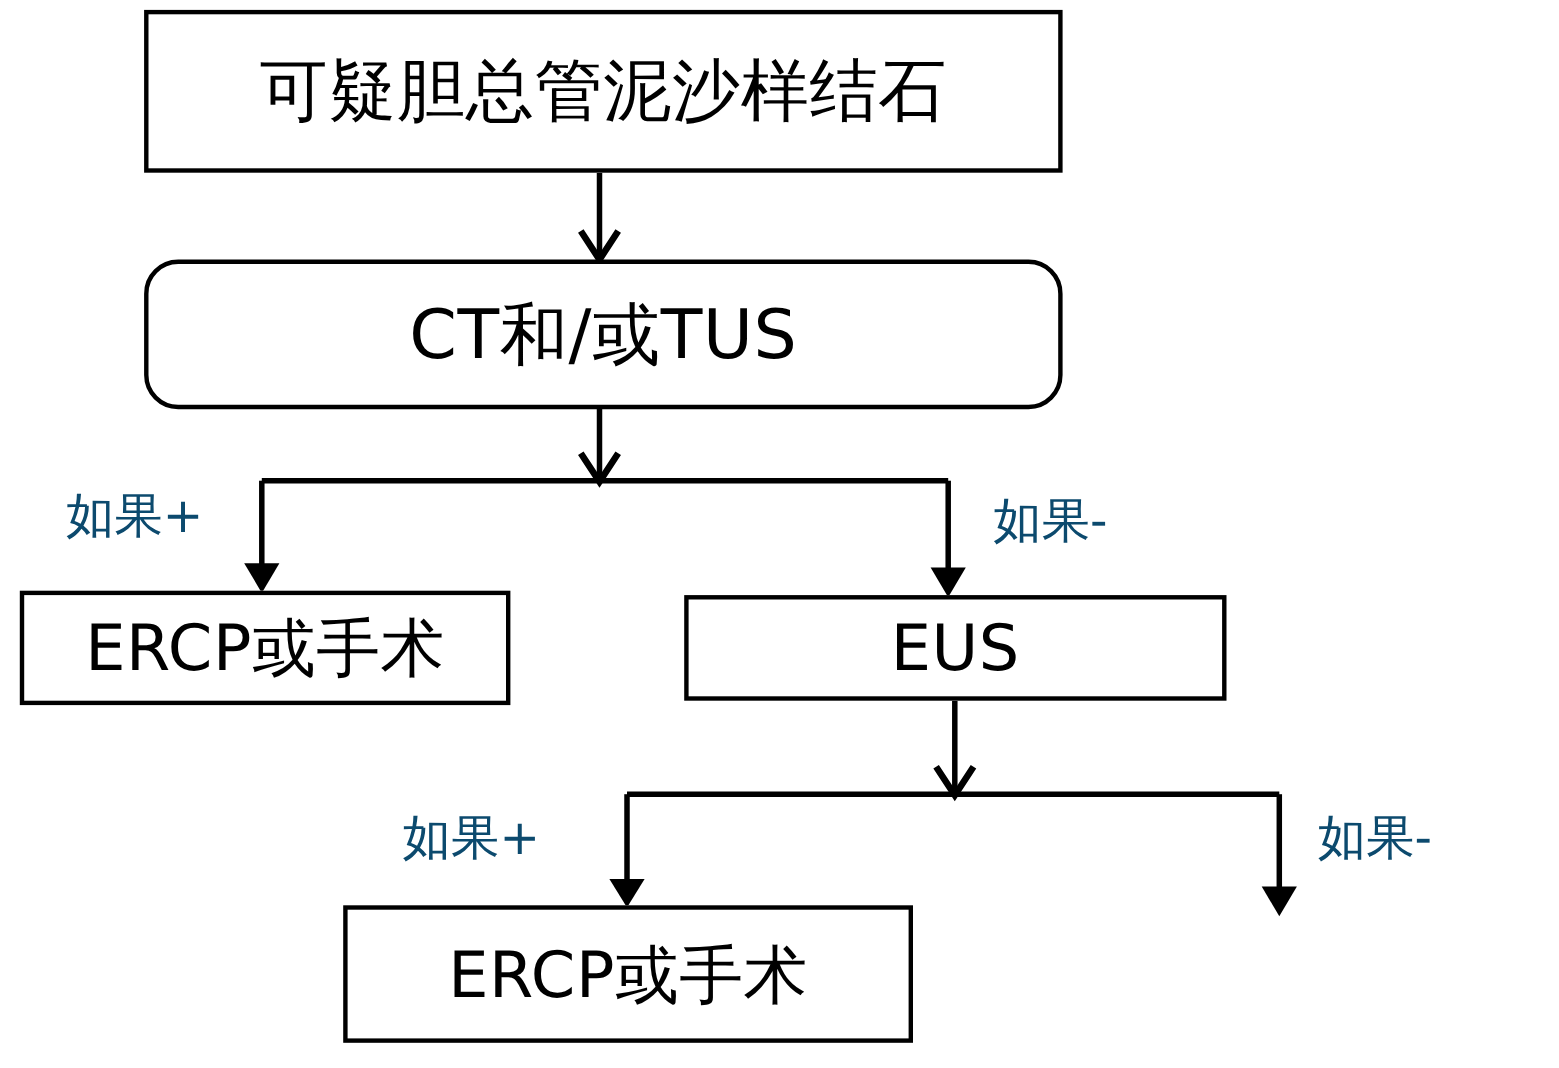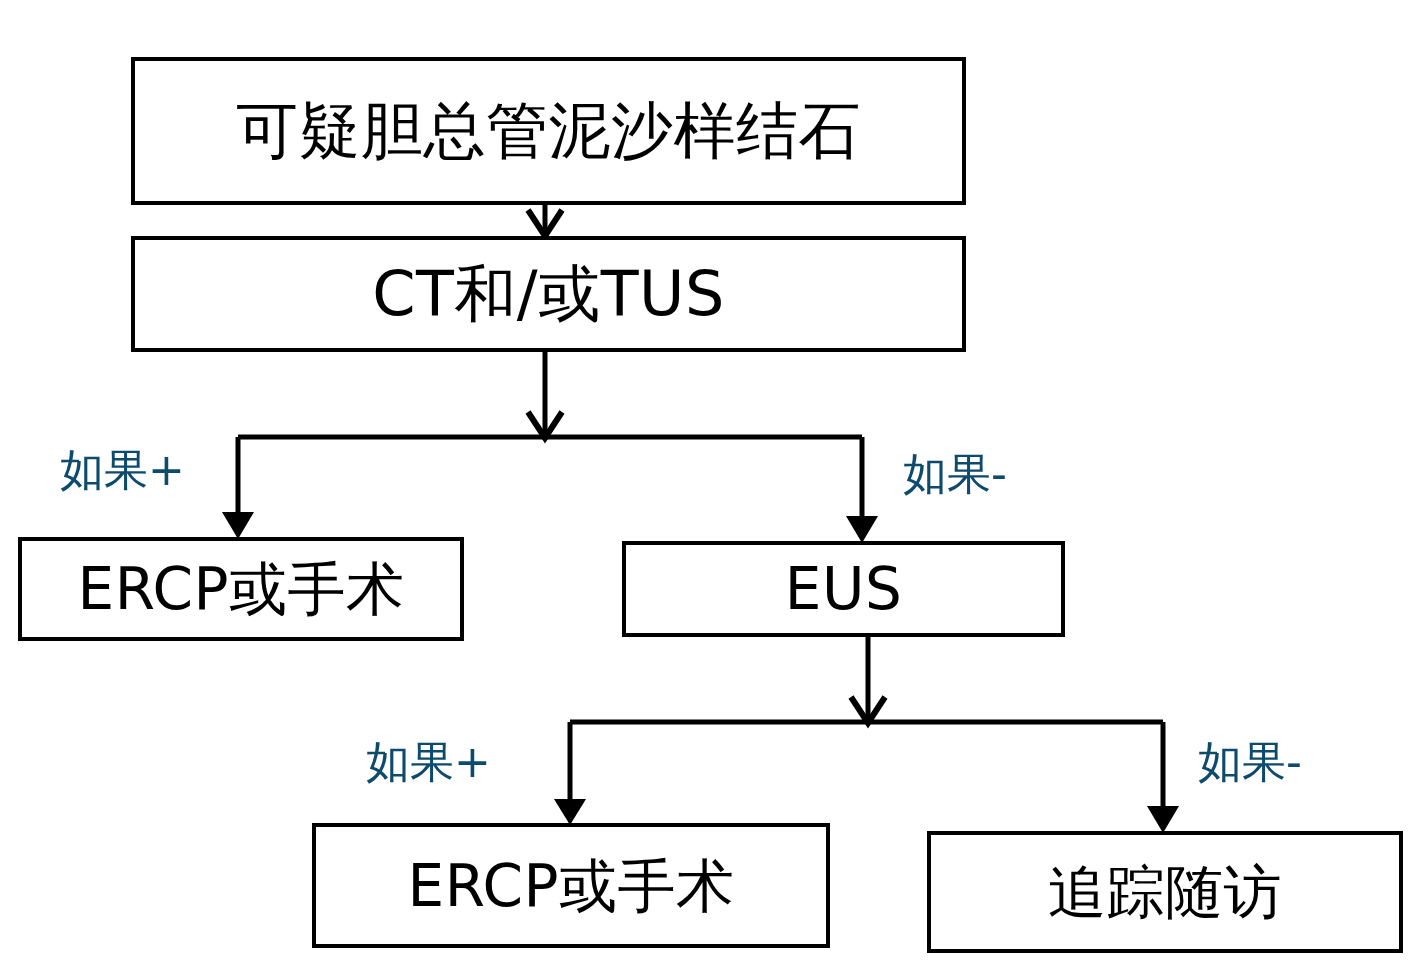--- a/index.html
+++ b/index.html
@@ -41,24 +41,24 @@
   #wires {
     position: absolute;
     left: 0;
     top: 0;
     width: 1417px;
     height: 971px;
     pointer-events: none;
   }
 
   
-  #node-suspect   { left: 131px; top: 9px;   width: 835px; height: 148px; font-size: 62px; margin-top: 48px; }
-  #node-ct        { left: 131px; top: 236px; width: 835px; height: 116px; font-size: 62px; }
+  #node-suspect   { left: 131px; top: 9px;   width: 835px; height: 148px; font-size: 62px; }
+  #node-ct        { left: 131px; top: 236px; width: 835px; height: 136px; font-size: 62px; border-radius: 31px; }
   #node-ercp-1    { left: 18px;  top: 537px; width: 446px; height: 104px; font-size: 58px; }
-  #node-eus       { left: 622px; top: 541px; width: 443px; height: 96px;  font-size: 58px; }
+  #node-eus       { left: 622px; top: 541px; width: 493px; height: 96px;  font-size: 58px; }
   #node-ercp-2    { left: 312px; top: 823px; width: 518px; height: 125px; font-size: 58px; }
   #node-followup  { left: 927px; top: 831px; width: 476px; height: 122px; font-size: 58px; }
 
   
   #label-if-pos-1 { left: 60px;  top: 448px; }
   #label-if-neg-1 { left: 903px; top: 452px; }
   #label-if-pos-2 { left: 366px; top: 740px; }
   #label-if-neg-2 { left: 1198px; top: 740px; }
 </style>
 </head>
@@ -110,22 +110,19 @@
   </div>
 
   <div class="node" id="node-eus">
     <span class="node-text">EUS</span>
   </div>
 
   <div class="node" id="node-ercp-2">
     <span class="node-text">ERCP或手术</span>
   </div>
 
-  <div class="node" id="node-followup">
-    <span class="node-text">追踪随访</span>
-  </div>
 
   <div class="edge-label" id="label-if-pos-1">如果+</div>
   <div class="edge-label" id="label-if-neg-1">如果-</div>
   <div class="edge-label" id="label-if-pos-2">如果+</div>
   <div class="edge-label" id="label-if-neg-2">如果-</div>
 
 </div>
 
 </body></html>

